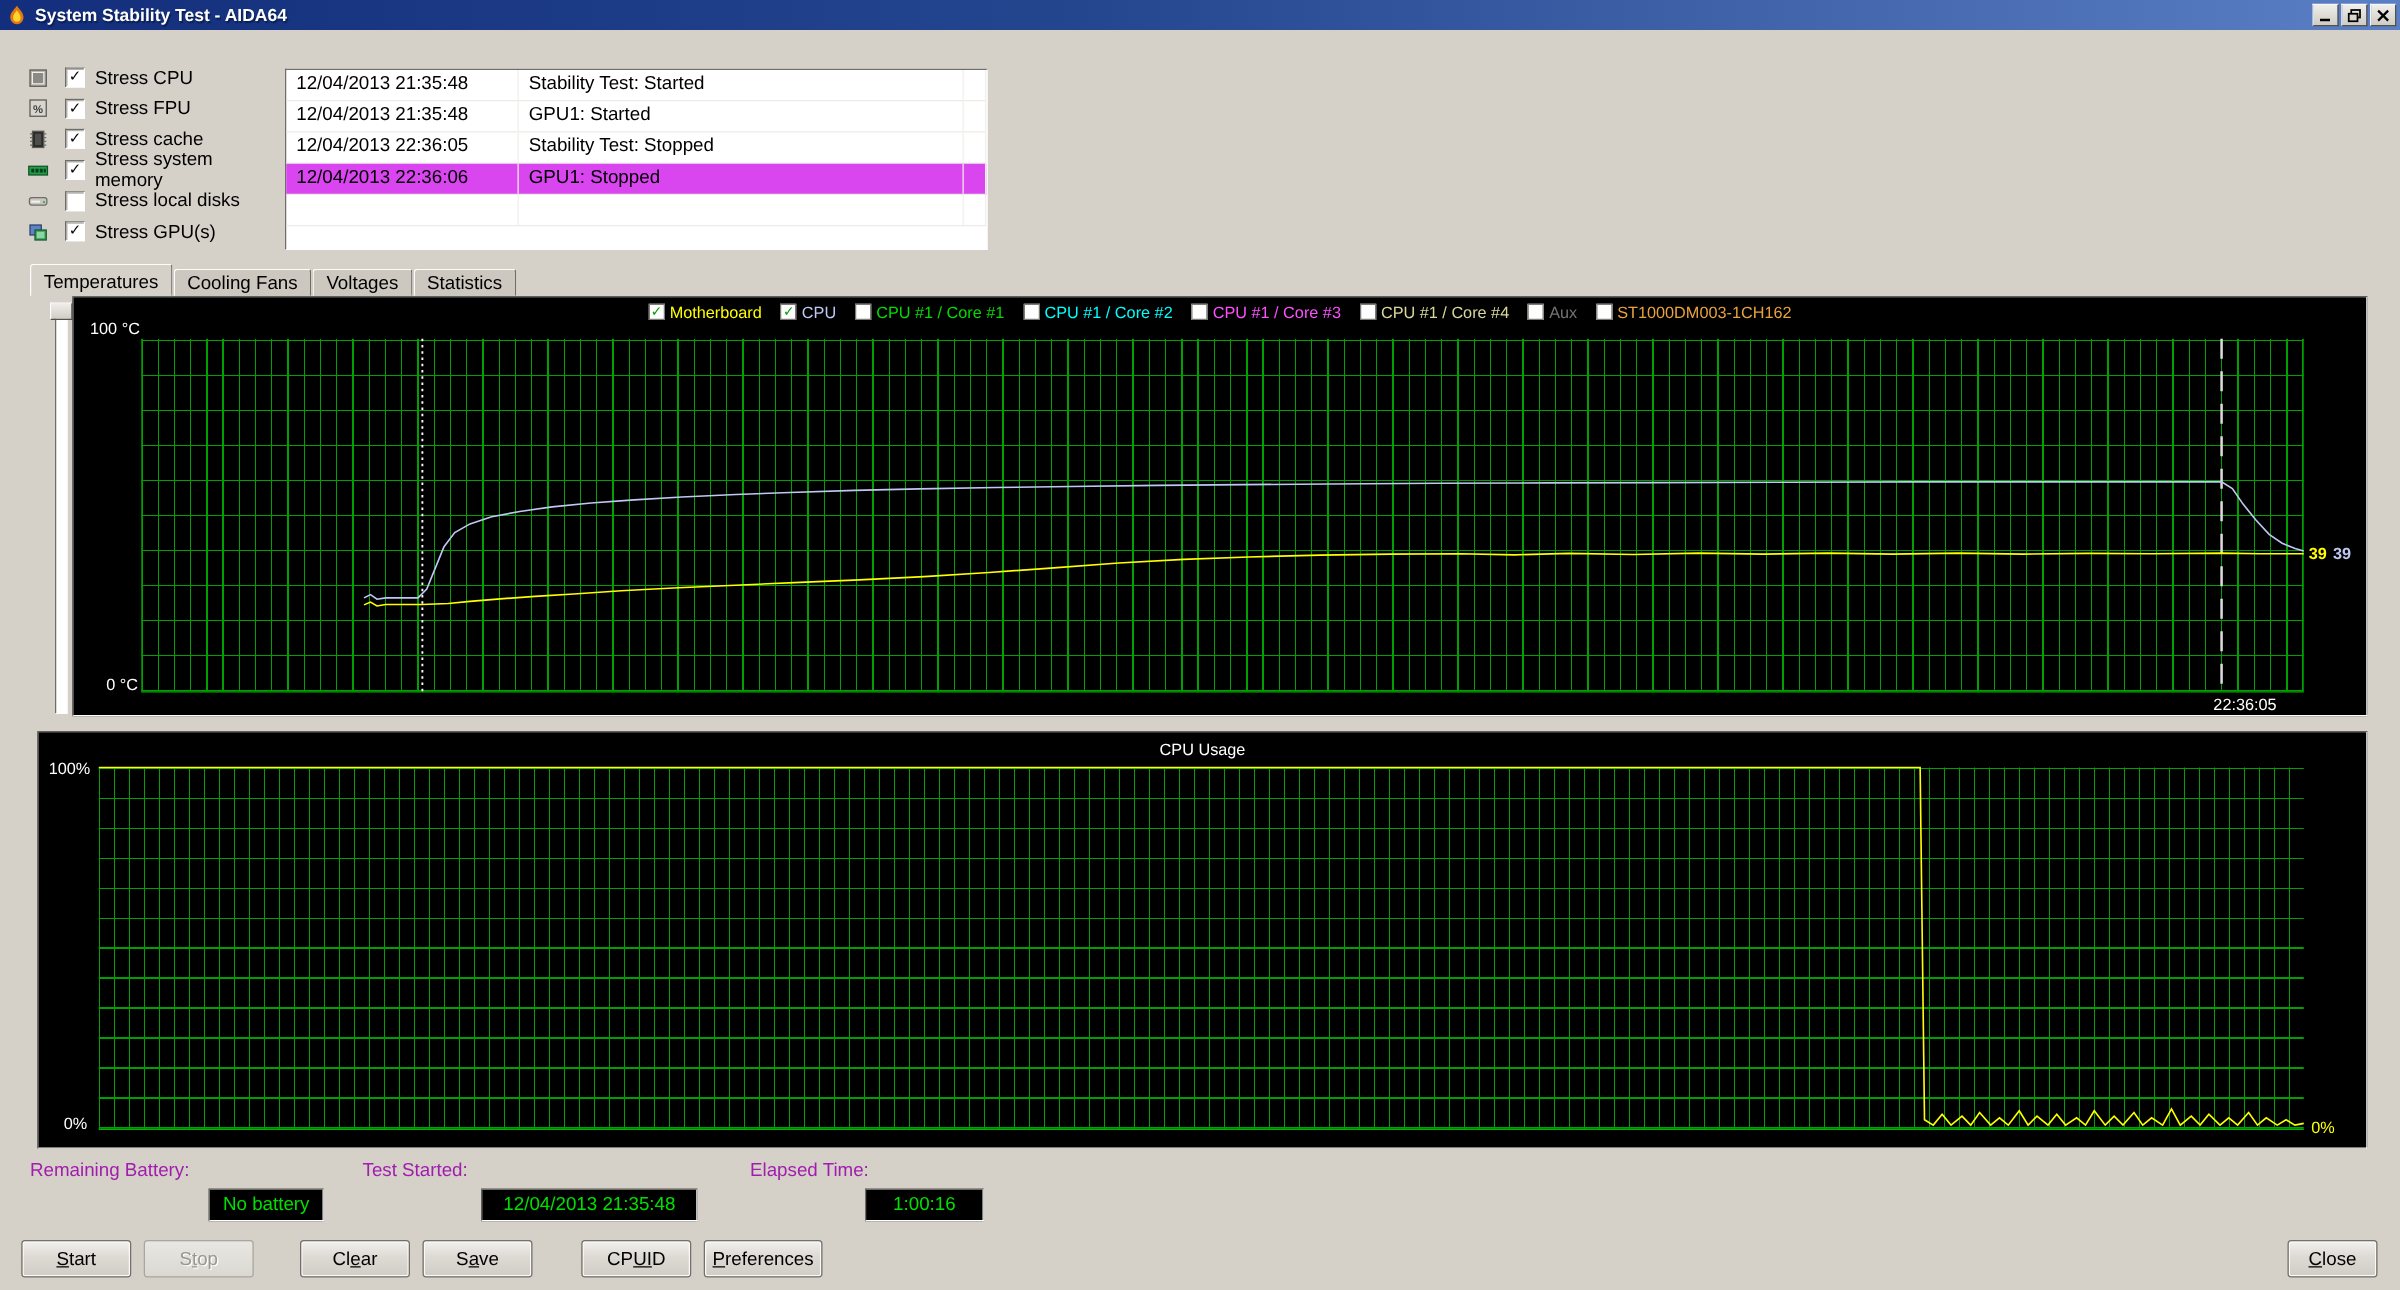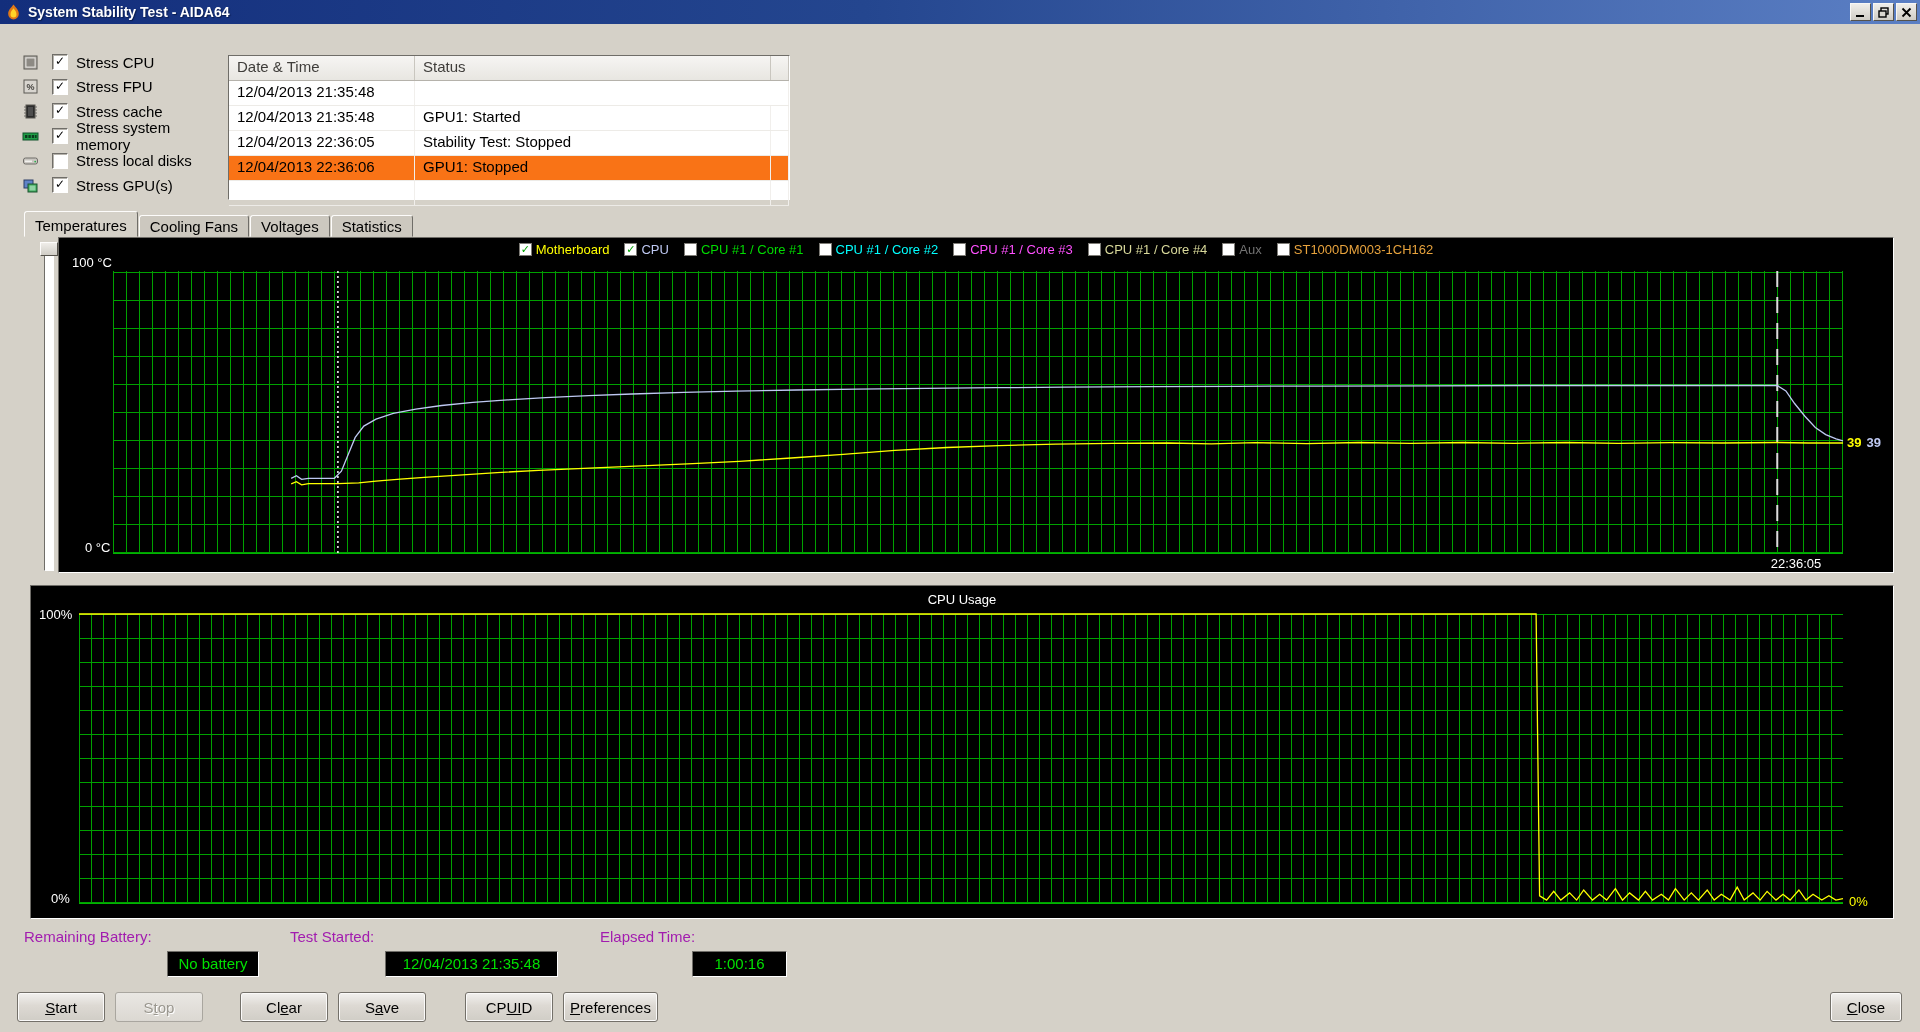--- a/index.html
+++ b/index.html
@@ -28,21 +28,21 @@
   
   #log-table{position:absolute;left:228px;top:55px;width:562px;height:145px;background:#fff;
     border:1px solid;border-color:#6f6d68 #fff #fff #6f6d68;box-sizing:border-box;}
   .lt-header{display:flex;height:24px;background:linear-gradient(#f6f5f3,#e8e6e1);
     border-bottom:1px solid #b5b2ab;}
   .lt-header .c{font-size:15px;color:#3f3d3a;padding:2px 0 0 8px;box-sizing:border-box;
     border-right:1px solid #c9c6bf;}
   .lt-row{display:flex;height:24px;border-bottom:1px solid #edebe7;}
   .lt-row .c{font-size:15px;color:#000;padding:2px 0 0 8px;box-sizing:border-box;
     border-right:1px solid #f1efec;white-space:nowrap;overflow:hidden;}
-  .lt-row.selected{background:#f97316;}
+  .lt-row.selected{background:#d946ef;}
   .c.c1{width:186px;} .c.c2{width:356px;} .c.c3{flex:1;}
   
   #tabs{position:absolute;left:24px;top:211px;height:26px;display:flex;align-items:flex-end;}
   .tab{font-size:15px;color:#000;background:#ccc8bf;border:1px solid;
     border-color:#fdfcfb #6f6d68 transparent #fdfcfb;border-radius:3px 3px 0 0;
     padding:2px 10px 3px 10px;height:22px;box-sizing:border-box;cursor:pointer;margin-right:1px;}
   .tab.active{background:#d5d1c8;height:26px;padding-top:5px;z-index:3;position:relative;}
   
   .panel3d{position:absolute;background:#000;border:1px solid;
     border-color:#6f6d68 #fff #fff #6f6d68;box-sizing:border-box;}
@@ -166,28 +166,24 @@
             <rect x="2" y="3" width="9" height="8" fill="#5f83c8" stroke="#2d3f66"></rect>
             <rect x="6" y="7" width="9" height="8" fill="#3aa85a" stroke="#1d5430"></rect>
             <rect x="7.5" y="8.5" width="6" height="5" fill="#8fd3a4"></rect>
           </svg></span>
         <span class="cb">✓</span>
         <span class="lbl">Stress GPU(s)</span>
       </div>
     </div>
 
   <div id="log-table">
-    <div class="lt-header" id="lt-header">
-        <div class="c c1">Date &amp; Time</div>
-        <div class="c c2">Status</div>
-        <div class="c c3"></div>
-      </div>
     <div id="lt-body">
         <div class="lt-row">
           <div class="c c1">12/04/2013 21:35:48</div>
+          <div class="c c2">Stability Test: Started</div>
           <div class="c c3"></div>
         </div>
         <div class="lt-row">
           <div class="c c1">12/04/2013 21:35:48</div>
           <div class="c c2">GPU1: Started</div>
           <div class="c c3"></div>
         </div>
         <div class="lt-row">
           <div class="c c1">12/04/2013 22:36:05</div>
           <div class="c c2">Stability Test: Stopped</div>

